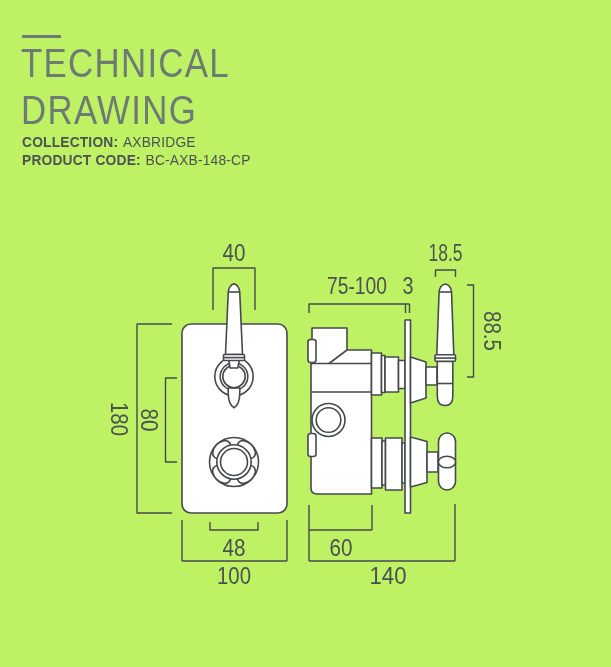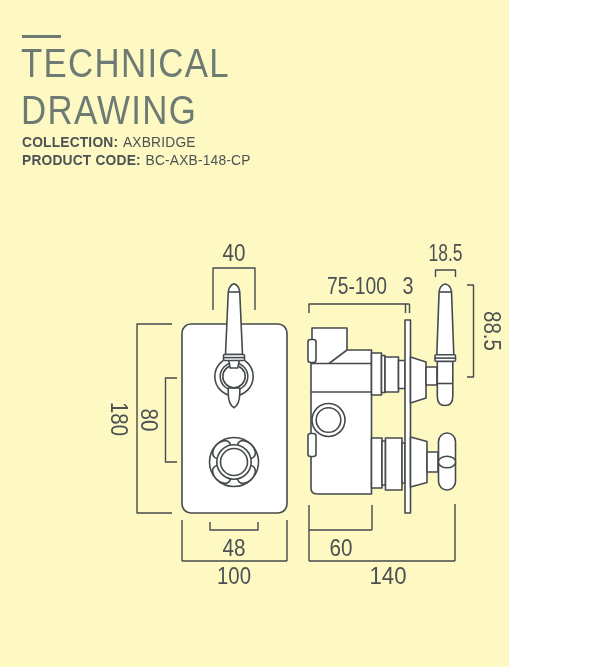--- a/index.html
+++ b/index.html
@@ -1,17 +1,17 @@
 <!DOCTYPE html>
 <html><head>
 <meta charset="utf-8">
 <style>
   html,body{margin:0;padding:0;background:#ffffff;}
   .canvas{
-    position:relative;width:509px;height:667px;background:#fef9c3;overflow:hidden;
+    position:relative;width:611px;height:667px;background:#bef264;overflow:hidden;
     font-family:"Liberation Sans",sans-serif;
   }
   .brand-rule{
     position:absolute;left:22px;top:35px;width:39px;height:2.5px;background:#6e7b75;
   }
   .title{
     position:absolute;left:21px;top:40px;margin:0;
     font-size:41px;line-height:47px;font-weight:300;color:#6e7b75;
     letter-spacing:1.5px;transform:scaleX(0.85);transform-origin:left top;
     display:flex;flex-direction:column;white-space:nowrap;

